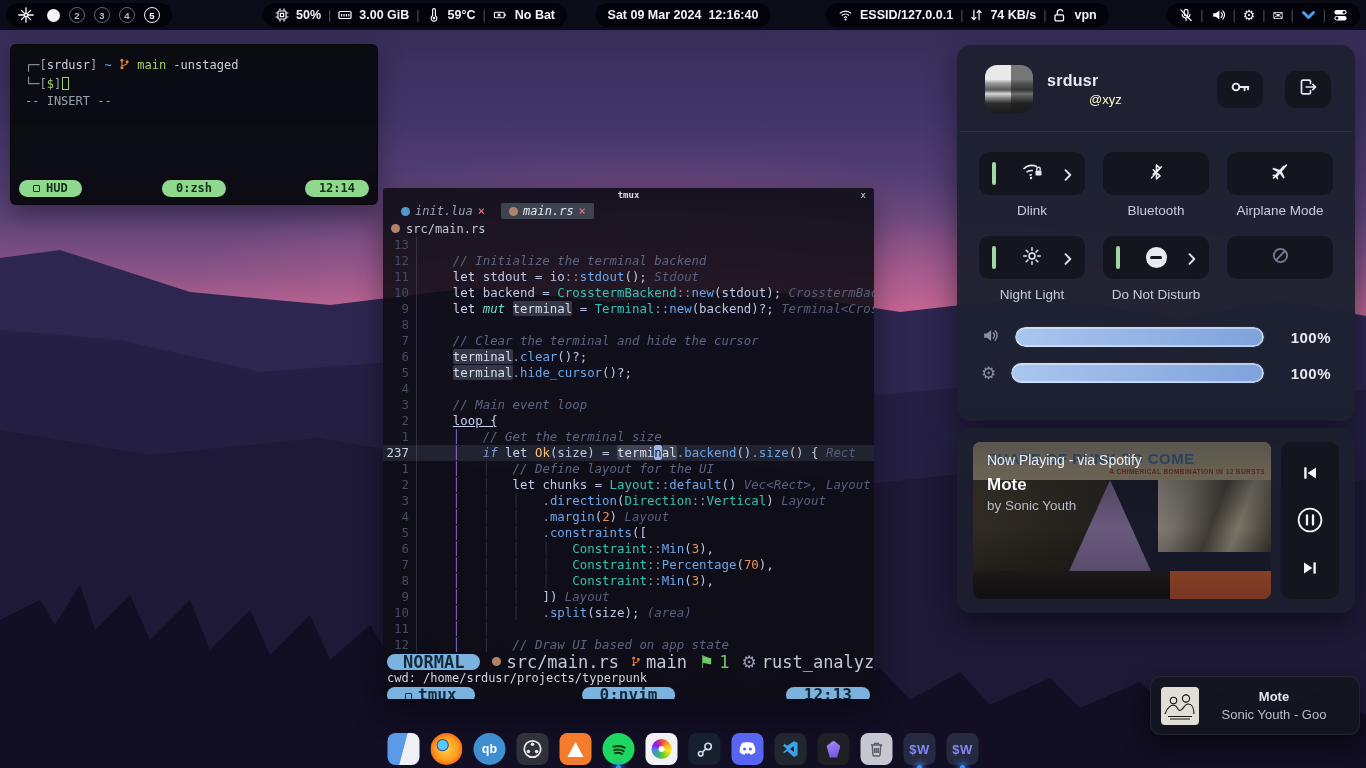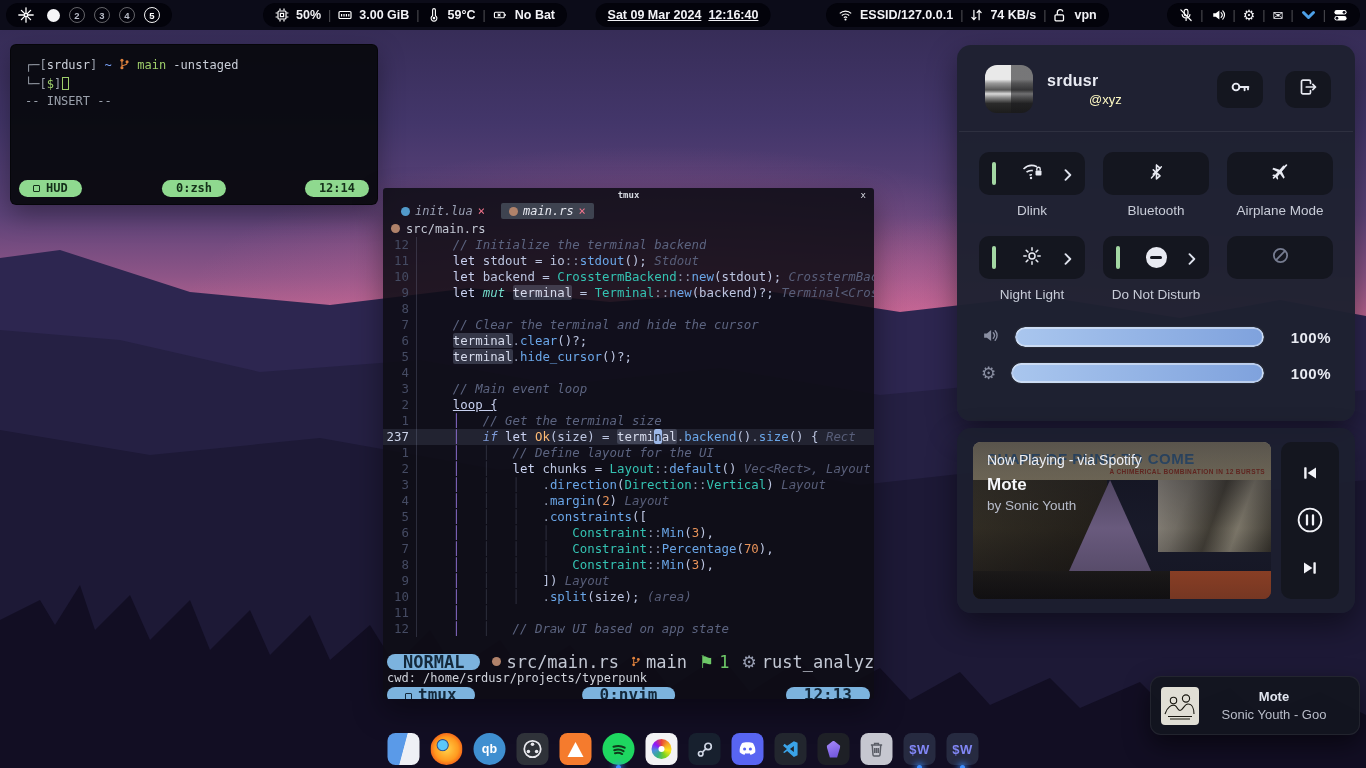--- a/index.html
+++ b/index.html
@@ -235,21 +235,21 @@
     <span class="tb-ico">
       <svg width="15" height="14" viewBox="0 0 15 15" fill="none" stroke="#fff" stroke-width="1.2">
           <rect x="1" y="4.5" width="10.5" height="6" rx="1.2"></rect>
           <path d="M12.5 6.5v2"></path>
           <path d="M4.5 6l3 3 M7.5 6l-3 3"></path>
         </svg>
     </span>
     <span>No Bat</span>
   </div>
 
-  <div class="tb-group" style="left:50%; transform:translateX(-50%);text-decoration:underline;">
+  <div class="tb-group" style="left:50%; transform:translateX(-50%);">
     <span>Sat 09 Mar 2024</span>
     <span>12:16:40</span>
   </div>
 
   <div class="tb-group" style="left:826px;">
     <span class="tb-ico">
       <svg width="15" height="14" viewBox="0 0 16 16" fill="none" stroke="#fff" stroke-width="1.3">
           <path d="M1.5 6.2a9.2 9.2 0 0 1 13 0 M3.8 8.6a6 6 0 0 1 8.4 0 M6.1 11a3 3 0 0 1 3.8 0"></path>
           <circle cx="8" cy="13.2" r="1.2" fill="#fff" stroke="none"></circle>
         </svg>
@@ -352,20 +352,21 @@
       <span class="ticon rust"></span>
       <span>main.rs</span>
       <span class="x">×</span>
     </span>
   </div>
   <div class="crumb">
     <span class="ticon rust"></span>
     <span>src/main.rs</span>
   </div>
   <div class="code-area">
+      <div class="code-row"><span class="gut">13</span><span class="code-text"></span></div>
       <div class="code-row"><span class="gut">12</span><span class="code-text"><span class="tk-p">    </span><span class="tk-c">// Initialize the terminal backend</span></span></div>
       <div class="code-row"><span class="gut">11</span><span class="code-text"><span class="tk-p">    </span><span class="tk-k">let</span><span class="tk-p"> stdout = io</span><span class="tk-o">::</span><span class="tk-f">stdout</span><span class="tk-p">();</span><span class="tk-h"> Stdout</span></span></div>
       <div class="code-row"><span class="gut">10</span><span class="code-text"><span class="tk-p">    </span><span class="tk-k">let</span><span class="tk-p"> backend = </span><span class="tk-t">CrosstermBackend</span><span class="tk-o">::</span><span class="tk-f">new</span><span class="tk-p">(stdout);</span><span class="tk-h"> CrosstermBackend&lt;Stdout</span></span></div>
       <div class="code-row"><span class="gut">9</span><span class="code-text"><span class="tk-p">    </span><span class="tk-k">let</span><span class="tk-p"> </span><span class="tk-m">mut</span><span class="tk-p"> </span><span class="tk-hl">terminal</span><span class="tk-p"> = </span><span class="tk-t">Terminal</span><span class="tk-o">::</span><span class="tk-f">new</span><span class="tk-p">(backend)?;</span><span class="tk-h"> Terminal&lt;CrosstermBacken</span></span></div>
       <div class="code-row"><span class="gut">8</span><span class="code-text"></span></div>
       <div class="code-row"><span class="gut">7</span><span class="code-text"><span class="tk-p">    </span><span class="tk-c">// Clear the terminal and hide the cursor</span></span></div>
       <div class="code-row"><span class="gut">6</span><span class="code-text"><span class="tk-p">    </span><span class="tk-hl">terminal</span><span class="tk-o">.</span><span class="tk-f">clear</span><span class="tk-p">()?;</span></span></div>
       <div class="code-row"><span class="gut">5</span><span class="code-text"><span class="tk-p">    </span><span class="tk-hl">terminal</span><span class="tk-o">.</span><span class="tk-f">hide_cursor</span><span class="tk-p">()?;</span></span></div>
       <div class="code-row"><span class="gut">4</span><span class="code-text"></span></div>
       <div class="code-row"><span class="gut">3</span><span class="code-text"><span class="tk-p">    </span><span class="tk-c">// Main event loop</span></span></div>

